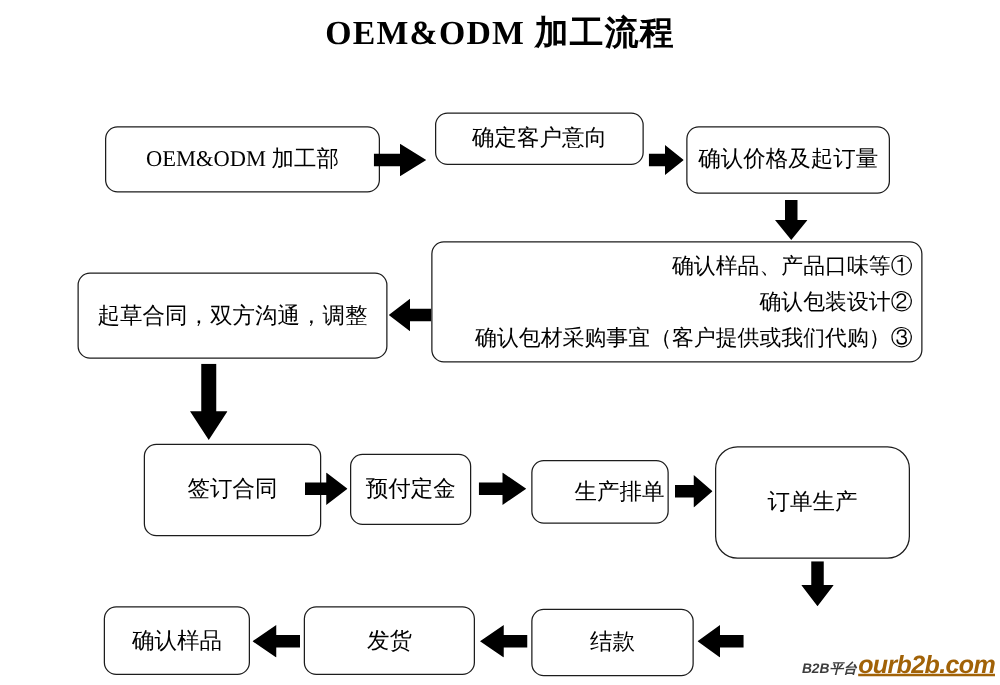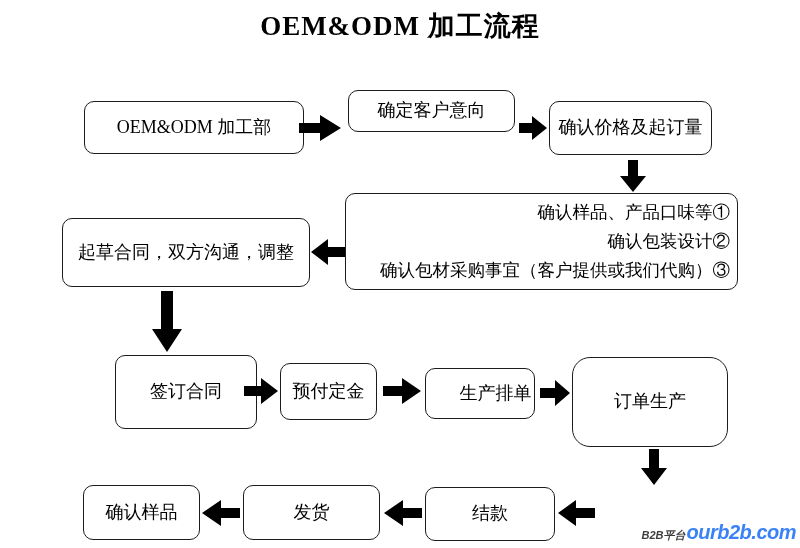--- a/index.html
+++ b/index.html
@@ -23,21 +23,21 @@
   }
   .node.big .bline{line-height:29px;white-space:nowrap;}
   .arrow{position:absolute;}
   .arrow svg{display:block;}
   .watermark{
     position:absolute;right:4px;top:521px;display:flex;align-items:baseline;
     font-style:italic;font-weight:bold;
     font-family:"Liberation Sans","DejaVu Sans",sans-serif;
   }
   .wm-platform{font-size:11px;color:#3d3d3d;margin-right:1px;}
-  .wm-site{font-size:20px;color:#3b82f6;letter-spacing:-0.5px;}
+  .wm-site{font-size:20px;color:#a16207;letter-spacing:-0.5px;text-decoration:underline;}
 </style>
 </head>
 <body>
 
 <div class="canvas">
 
   <div class="title">OEM&amp;ODM 加工流程</div>
 
   <div class="node" style="left:84px;top:101px;width:220px;height:53px;">
     <span>OEM&amp;ODM 加工部</span>

